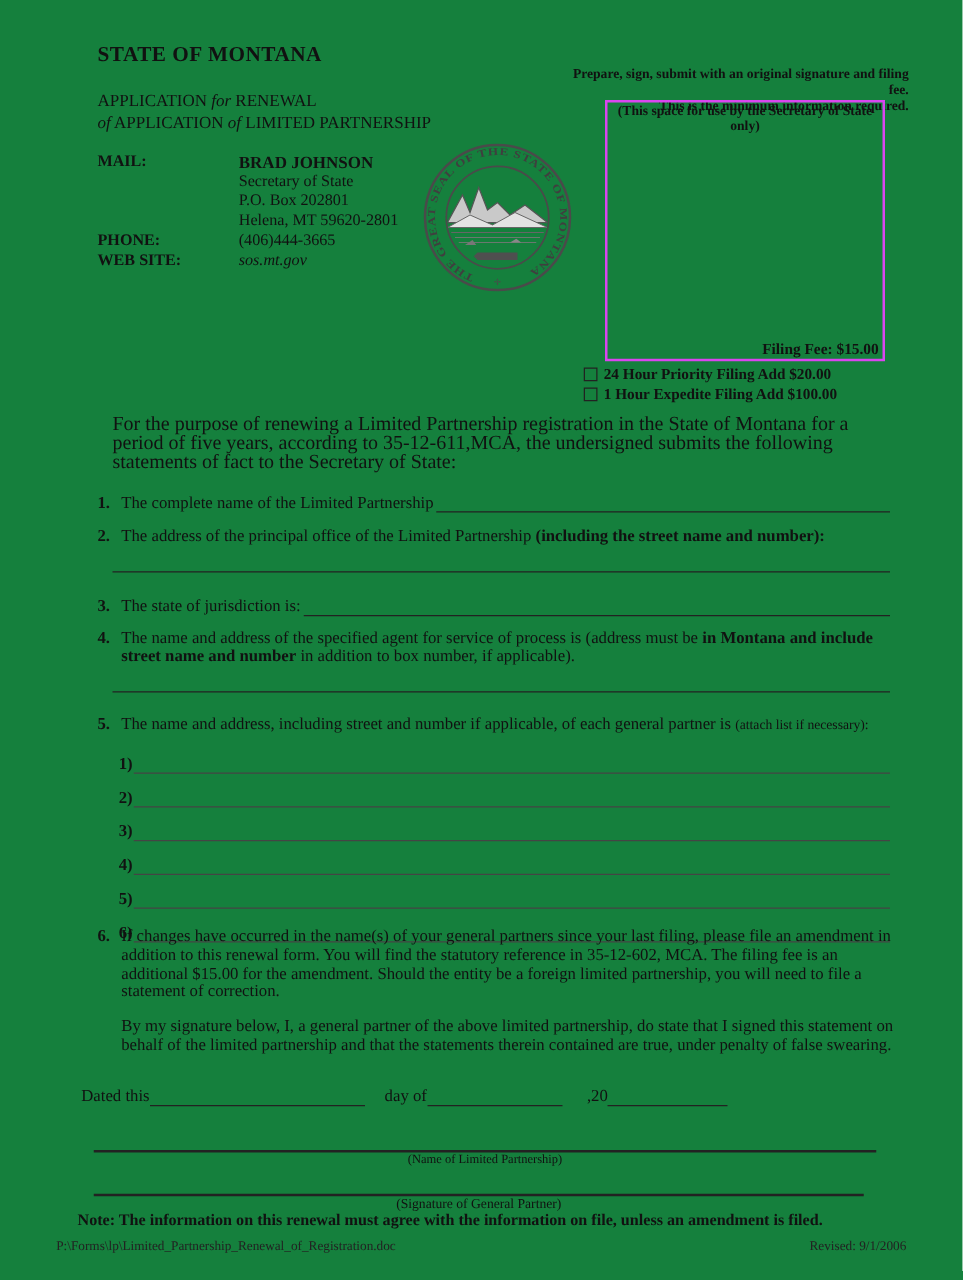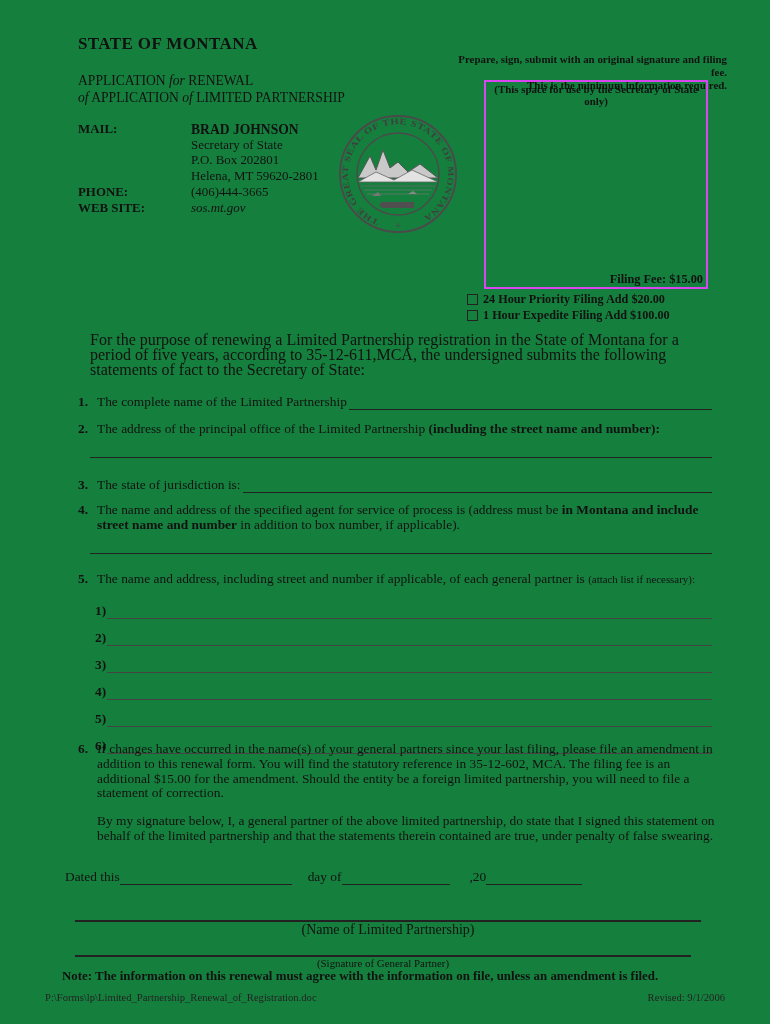--- a/index.html
+++ b/index.html
@@ -52,21 +52,21 @@
 
   .dated{left:65px;top:869px;font-size:13.4px;display:flex;align-items:flex-end;}
   .d-line{display:inline-block;border-bottom:1.4px solid #222;height:15px;}
   .d1{width:172px;}
   .d2{width:108px;}
   .d3{width:96px;}
   .d-gap1{width:16px;}
   .d-gap2{width:20px;}
 
   .name-rule{left:75px;top:904px;width:626px;height:16px;border-bottom:2px solid #222;}
-  .name-caption{left:75px;top:922px;width:626px;text-align:center;font-size:14px;}
+  .name-caption{left:75px;top:922px;width:626px;text-align:center;font-size:10px;}
   .sig-rule{left:75px;top:939px;width:616px;height:16px;border-bottom:2px solid #222;}
   .sig-caption{left:75px;top:957px;width:616px;text-align:center;font-size:10.9px;}
   .note{left:62px;top:969px;width:680px;font-size:12.9px;font-weight:bold;}
 
   .footer{left:45px;top:992px;width:680px;display:flex;justify-content:space-between;font-size:10.6px;color:#222;}
 </style>
 </head>
 <body>
 
 <div class="page">

